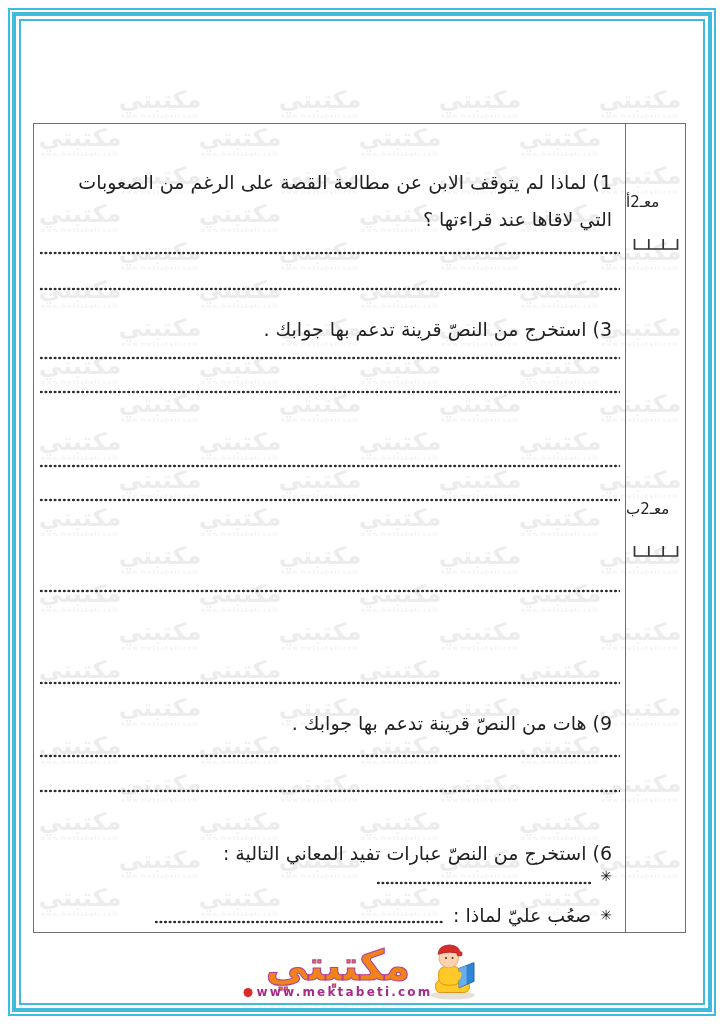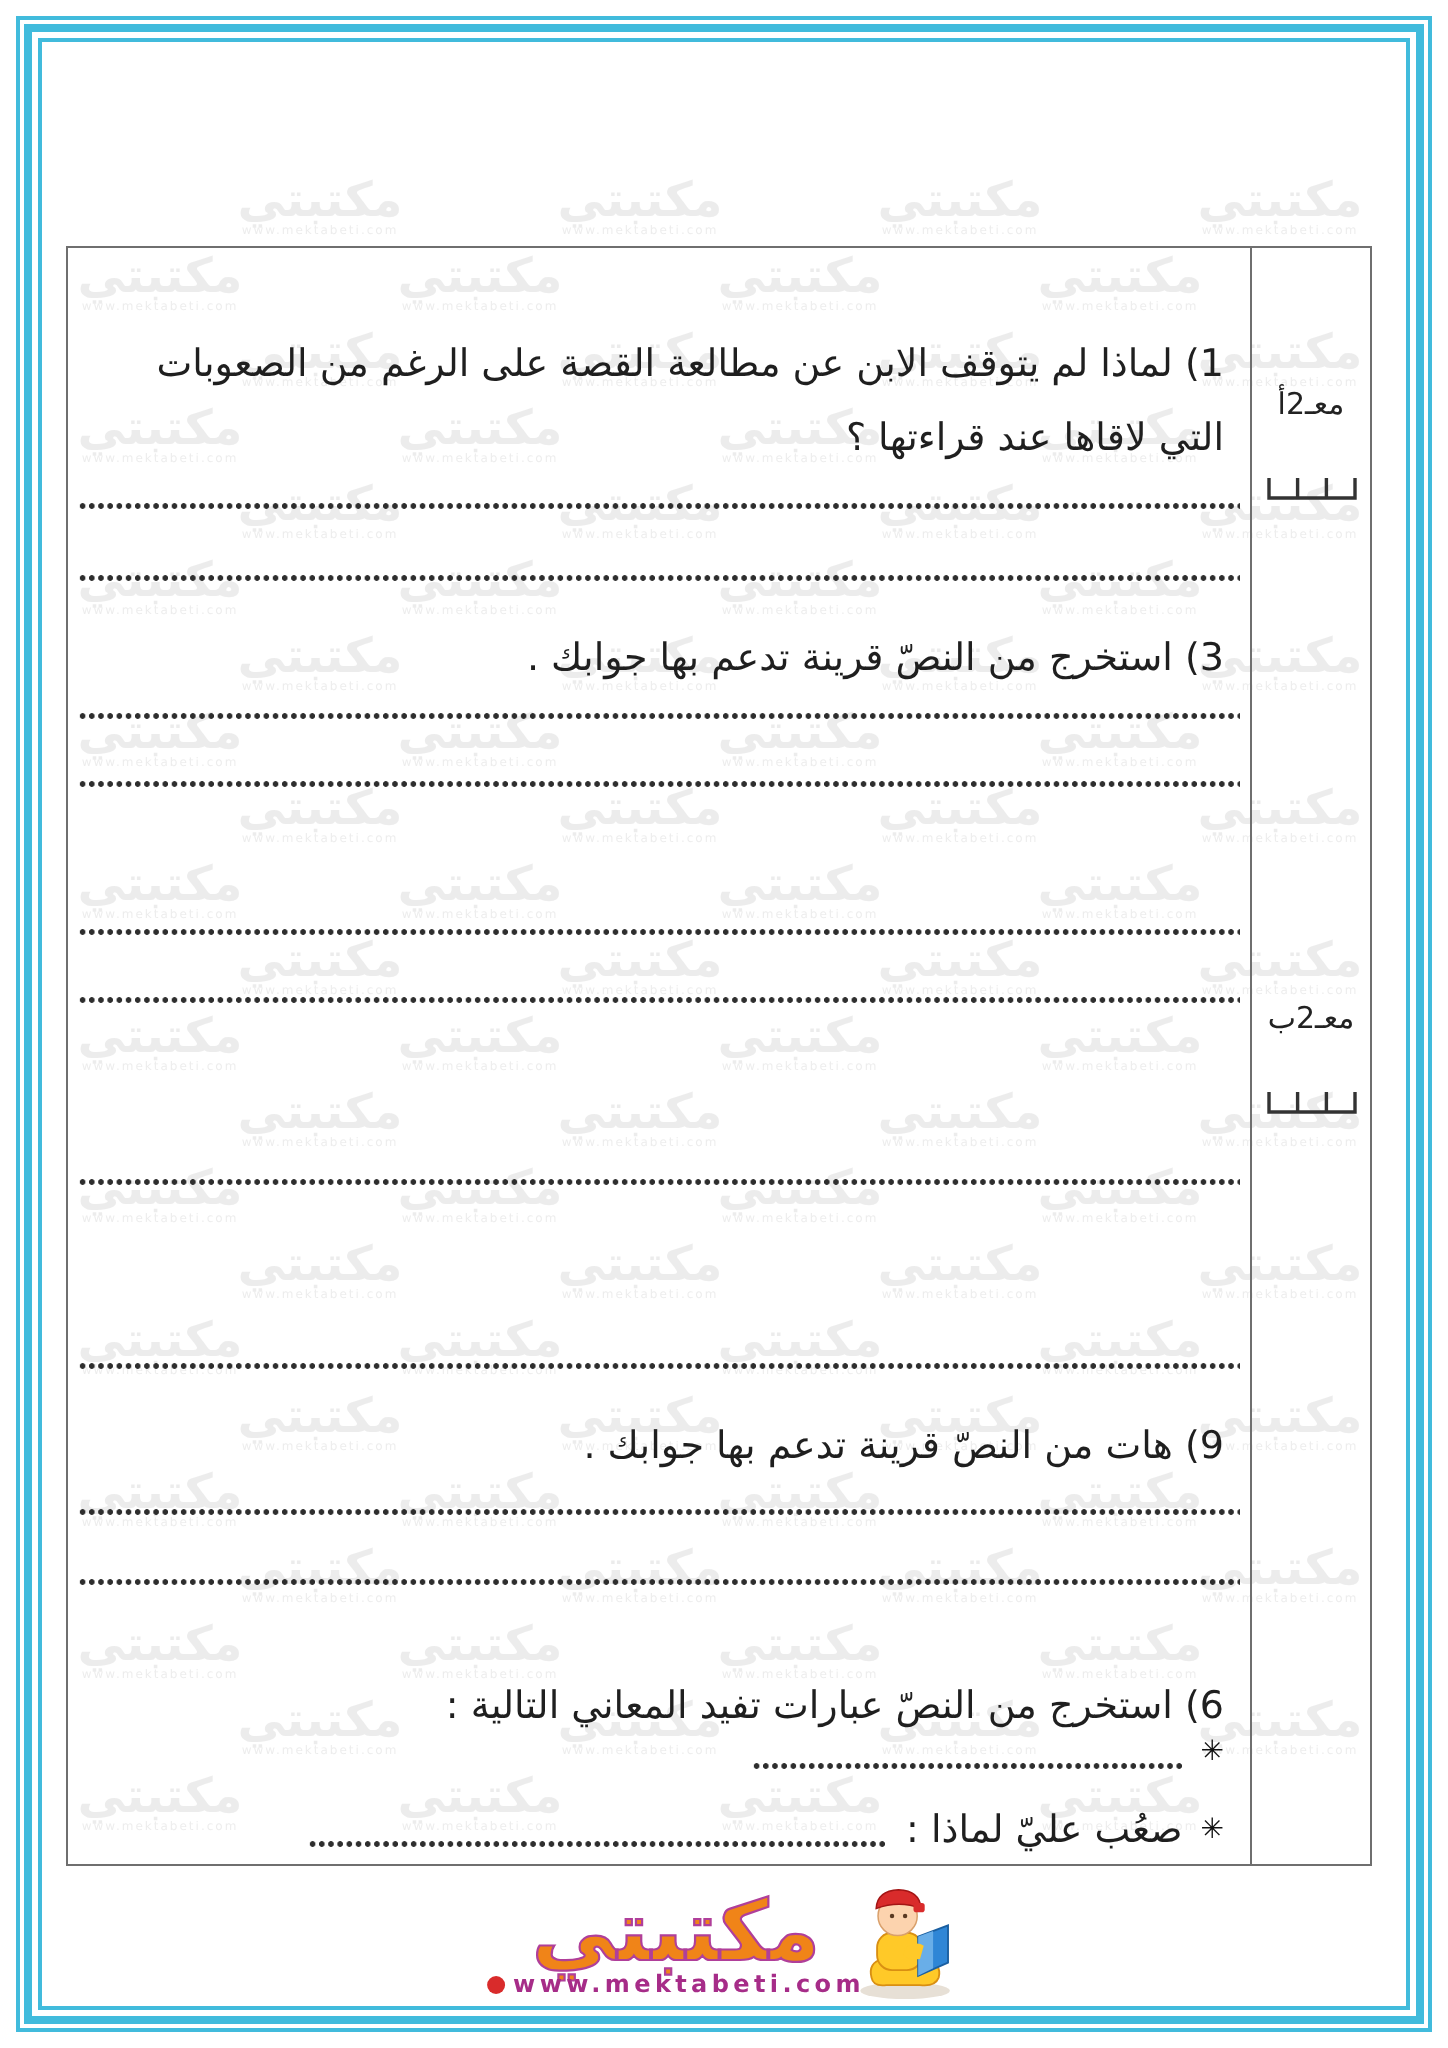--- a/index.html
+++ b/index.html
@@ -18,21 +18,21 @@
   
   .wm-layer{position:absolute;inset:0;overflow:hidden;pointer-events:none;}
   .wm{position:absolute;width:150px;text-align:center;opacity:0.16;color:var(--watermark);direction:rtl;}
   .wm-t{font-size:24px;font-weight:bold;line-height:24px;}
   .wm-u{font-size:6px;letter-spacing:1px;direction:ltr;line-height:7px;}
   
   .qtable{position:absolute;left:33px;top:123px;width:653px;height:810px;box-sizing:border-box;
           border:1.5px solid var(--table-border);background:transparent;}
   .score-col{position:absolute;top:0;bottom:0;right:0;width:60px;box-sizing:border-box;
              border-left:1.5px solid var(--table-border);}
-  .score-group{position:absolute;left:0;right:0;text-align:center;}
+  .score-group{position:absolute;left:0;right:0;}
   .sg1{top:66px;} .sg2{top:373px;}
   .score-code{font-size:15px;line-height:24px;color:#222;}
   .ticks{display:block;margin:22px auto 0 auto;}
   .q{position:absolute;right:73px;left:16px;direction:rtl;text-align:right;
      font-size:19px;line-height:37px;color:var(--ink);}
   .q1{top:40px;} .q2{top:187px;} .q3{top:295px;} .q4{top:397px;}
   .q5{top:494px;} .q6{top:581px;} .q7{top:691px;margin-top:20px;}
   .dl{position:absolute;left:5px;right:65px;height:4px;
       background-image:radial-gradient(circle,var(--dot) 1.25px,transparent 1.6px);
       background-size:4.6px 4px;background-repeat:repeat-x;background-position:0 50%;}

